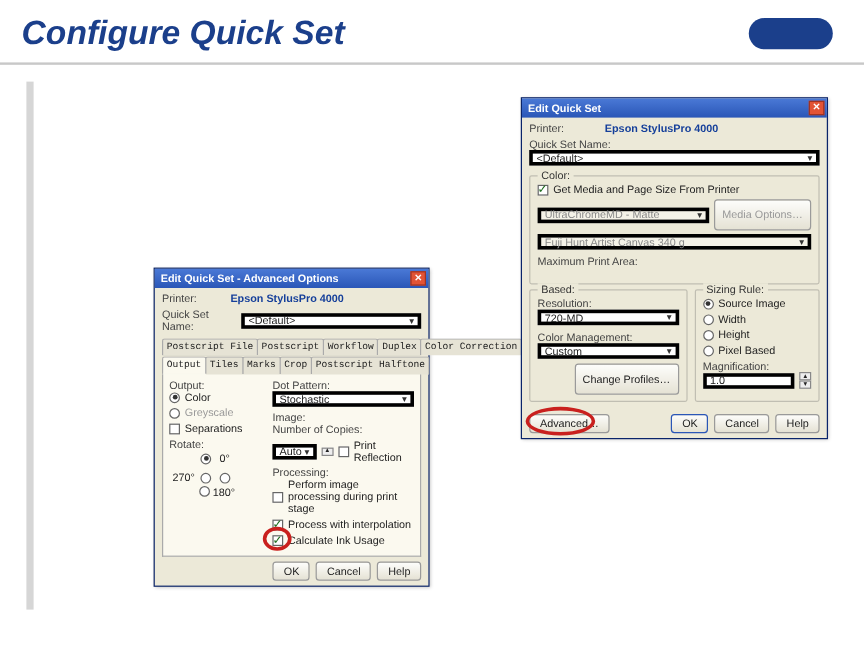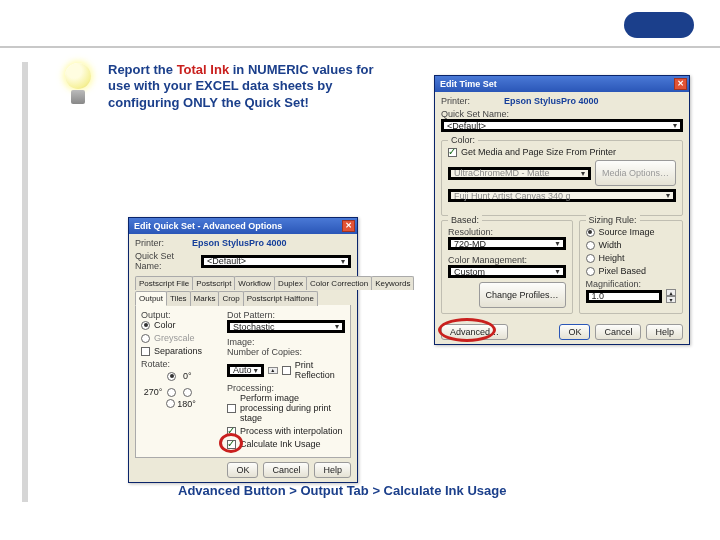--- a/index.html
+++ b/index.html
@@ -34,53 +34,43 @@
   .grp > .glabel { position:absolute; top:-6px; left:6px; background:#ece9d8; padding:0 3px; font-size:9px; color:#333; }
   .radio, .check { width:9px; height:9px; border:1px solid #666; background:#fff; display:inline-block; flex-shrink:0; }
   .radio { border-radius:50%; position:relative; }
   .radio.sel::after { content:""; width:4px; height:4px; background:#333; border-radius:50%; position:absolute; top:1.5px; left:1.5px; }
   .check { position:relative; }
   .check.sel::after { content:"✓"; position:absolute; top:-3px; left:-1px; font-size:10px; color:#1a6b1a; }
   .btn { background: linear-gradient(#fdfdfb,#e5e2d4); border:1px solid #9a9a9a; border-radius:3px; height:16px; padding:0 8px; font-size:9px; display:inline-flex; align-items:center; justify-content:center; }
   .btn.sm { height:26px; padding:0 6px; }
   .btn.dis { color:#999; }
   .btnrow { display:flex; gap:5px; justify-content:flex-end; margin-top:4px; }
-  .tabs { display:flex; border-bottom:1px solid #aaa; font-size:8px; }
+  .tabs { display:flex; border-bottom:1px solid #aaa; font-size:8px;font-family:Liberation Mono, monospace; }
   .tab { padding:2px 3px; border:1px solid #aaa; border-bottom:none; background:#e6e3d5; margin-right:-1px; border-radius:2px 2px 0 0; position:relative; top:1px; white-space:nowrap; }
   .tab.active { background:#fbf9ef; border-bottom:1px solid #fbf9ef; z-index:1; }
   .tabpanel { background:#fbf9ef; border:1px solid #aaa; border-top:none; padding:5px; }
   .circle-red { position:absolute; border:3px solid #c9201e; border-radius:50%; pointer-events:none; }
   .spin { display:inline-flex; }
   .spin .sb { width:10px; height:7px; border:1px solid #888; background:#eee; font-size:6px; line-height:1; display:flex; align-items:center; justify-content:center; }
 
   
   #dlg-left { left: 100px; top: 155px; width: 230px; }
   
   #dlg-right { left: 406px; top: 13px; width: 256px; }
 </style>
 </head>
 <body>
 
 <div class="title-row">
+  <div class="title">Configure Quick Set</div>
   <div class="title-cap"></div>
 </div>
 <div class="hr"></div>
 
 <div class="content">
-  <div class="intro">
-    <div class="bulb-wrap">
-      <div class="bulb">
-        <div class="glass"></div>
-          <div class="base"></div>
-      </div>
-    </div>
-    <div class="intro-text">
-      <span>Report the </span><span class="red">Total Ink</span><span> in NUMERIC values for use with your EXCEL data sheets by configuring ONLY the Quick Set!</span>
-    </div>
-  </div>
 
   <div class="dlg" id="dlg-left">
     <div class="titlebar">
       <span>Edit Quick Set - Advanced Options</span>
       <span class="x">✕</span>
     </div>
     <div class="inner">
       <div class="row">
         <span class="lbl">Printer:</span>
         <span class="blue" style="margin-left:24px;font-weight:bold">Epson StylusPro 4000</span>
@@ -175,21 +165,21 @@
         <div class="btn">OK</div>
         <div class="btn">Cancel</div>
         <div class="btn">Help</div>
       </div>
     </div>
     <div class="circle-red" style="width:24px; height:20px; left:90px; bottom:29px"></div>
   </div>
 
   <div class="dlg" id="dlg-right">
     <div class="titlebar">
-      <span>Edit Time Set</span>
+      <span>Edit Quick Set</span>
       <span class="x">✕</span>
     </div>
     <div class="inner">
       <div class="row">
         <span class="lbl">Printer:</span>
         <span class="blue" style="margin-left:30px;font-weight:bold">Epson StylusPro 4000</span>
       </div>
       <div class="lbl">Quick Set Name:</div>
       <div class="inp drop" style="width:100%">
           <span>&lt;Default&gt;</span>
@@ -203,20 +193,21 @@
           </div>
         <div class="row">
           <div class="inp dis drop" style="flex:1">
               <span>UltraChromeMD - Matte</span>
             </div>
           <div class="btn sm dis">Media Options…</div>
         </div>
         <div class="inp dis drop" style="width:100%;margin-top:3px">
             <span>Fuji Hunt Artist Canvas 340 g</span>
           </div>
+        <div class="lbl" style="margin-top:5px">Maximum Print Area:</div>
         <div style="height:8px"></div>
       </div>
 
       <div style="display:flex; gap:6px">
         <div class="grp" style="flex:1.3">
           <div class="glabel">Based:</div>
           <div class="lbl">Resolution:</div>
           <div class="inp drop">
               <span>720-MD</span>
             </div>
@@ -264,14 +255,13 @@
         <div style="display:flex; gap:5px">
           <div class="btn" style="border-color:#2a56b7">OK</div>
           <div class="btn">Cancel</div>
           <div class="btn">Help</div>
         </div>
       </div>
     </div>
     <div class="circle-red" style="width:58px; height:24px; left:3px; bottom:2px"></div>
   </div>
 
-  <div class="path">Advanced Button &gt; Output Tab &gt; Calculate Ink Usage</div>
 </div>
 
 </body></html>

